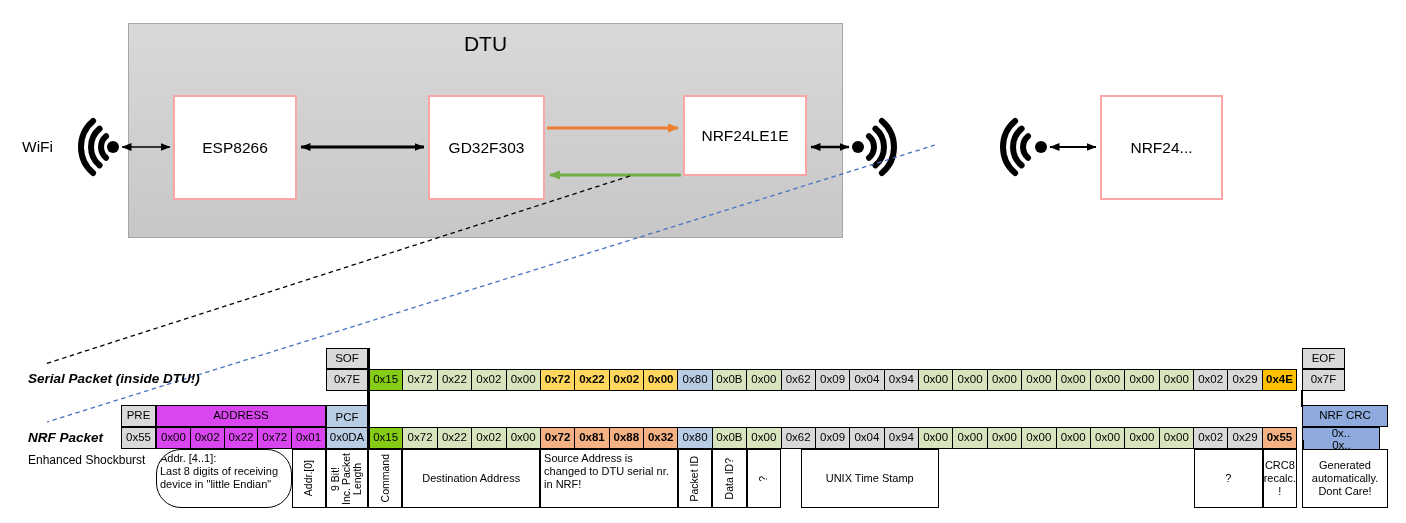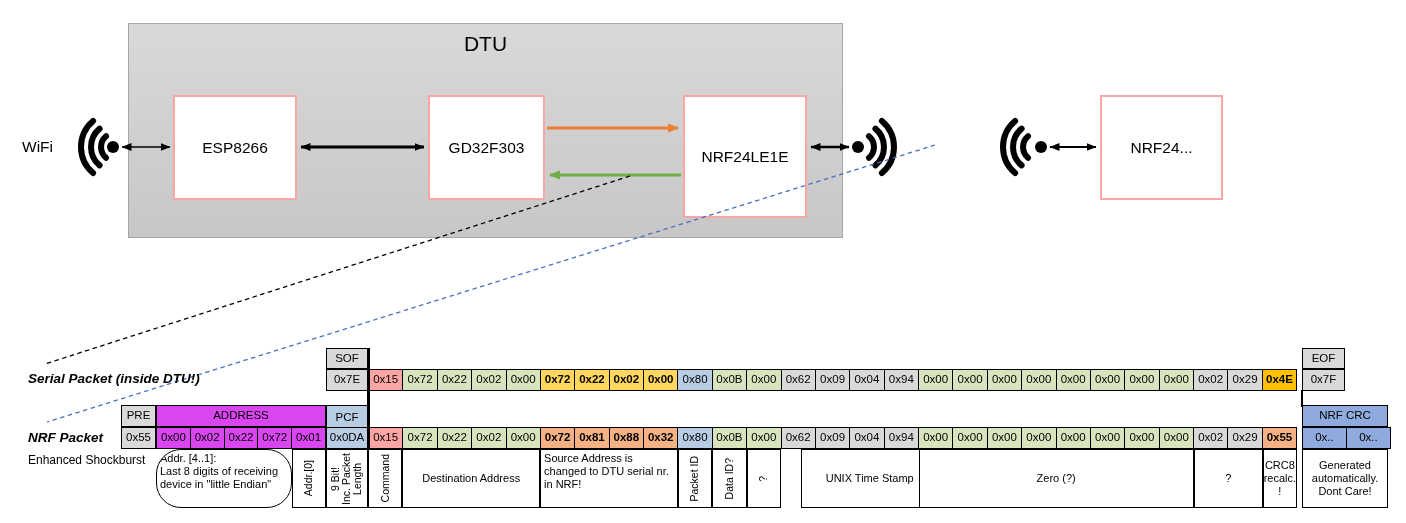--- a/index.html
+++ b/index.html
@@ -13,21 +13,21 @@
         font-size:15.5px;}
   .wifitxt{font-size:15.5px;}
   
   .pcell{display:flex;align-items:center;justify-content:center;font-size:11.5px;
          border:1.5px solid #000;line-height:1;}
   .strip{display:flex;border:1.5px solid #000;}
   .strip .c{flex:1 1 0;display:flex;align-items:center;justify-content:center;
             font-size:11.5px;border-left:1px solid #000;line-height:1;}
   .strip .c:first-child{border-left:none;}
   .b{font-weight:bold;}
-  .c-gy{background:#d9d9d9;} .c-gl{background:#d7e4bd;} .c-gd{background:#fca5a5;}
+  .c-gy{background:#d9d9d9;} .c-gl{background:#d7e4bd;} .c-gd{background:#84cc16;}
   .c-yb{background:#ffd75e;} .c-go{background:#ffc000;text-align:center;} .c-bl{background:#b8cce4;}
   .c-sb{background:#f4b183;} .c-ay{background:#d946ef;} .c-cb{background:#8faadc;}
   .c-lt{background:#f0f0f0;} .c-sl{background:#f8cbad;}
   .lbl-bi{font-size:13.5px;font-weight:bold;font-style:italic;}
   .lbl-n{font-size:12px;}
   .ann{border:1.5px solid #000;background:#fff;font-size:11px;line-height:1.18;
        display:flex;align-items:center;justify-content:center;text-align:center;
        white-space:pre-line;overflow:hidden;}
   .ann.left{justify-content:flex-start;text-align:left;padding:2px 3px;align-items:flex-start;}
   .ann .vtxt{writing-mode:vertical-rl;transform:rotate(180deg);white-space:pre-line;
@@ -42,21 +42,21 @@
   <div class="abs bigbox" style="left:128px;top:23px;width:715px;height:215px;">
     <div class="bigtitle">DTU</div>
   </div>
 
   <div class="abs chip" style="left:173px;top:95px;width:124px;height:105px;">
     <span>ESP8266</span>
   </div>
   <div class="abs chip" style="left:428px;top:95px;width:117px;height:105px;">
     <span>GD32F303</span>
   </div>
-  <div class="abs chip" style="left:683px;top:95px;width:124px;height:123px;align-items:center;">
+  <div class="abs chip" style="left:683px;top:95px;width:124px;height:81px;align-items:center;">
     <span>NRF24LE1E</span>
   </div>
   <div class="abs chip" style="left:1100px;top:95px;width:123px;height:105px;">
     <span>NRF24...</span>
   </div>
 
   <div class="abs wifitxt" style="left:22px;top:138px;">WiFi</div>
 
   <svg class="abs" style="left:0;top:0;" width="1406" height="523" viewBox="0 0 1406 523">
     <defs>
@@ -176,38 +176,37 @@
         <div class="c c-gl">0x00</div>
         <div class="c c-gl">0x00</div>
         <div class="c c-gl">0x00</div>
         <div class="c c-gl">0x00</div>
         <div class="c c-gl">0x00</div>
         <div class="c c-gl">0x00</div>
         <div class="c c-gy">0x02</div>
         <div class="c c-gy">0x29</div>
         <div class="c c-sb b">0x55</div>
       </div>
-      <div class="abs strip" style="left: 1302px; top: 427px; width: 89px; height: 22px;">
+      <div class="abs strip" style="left: 1302px; top: 427px; width: 78px; height: 22px; flex-direction: column;">
         <div class="c c-cb">0x..</div>
         <div class="c c-cb">0x..</div>
       </div>
       <div class="ann abs left" style="left: 156px; top: 449px; width: 136px; height: 59px; border-radius: 25px;">Addr. [4..1]:
 Last 8 digits of receiving device in "little Endian"</div>
       <div class="ann abs vert" style="left: 292px; top: 449px; width: 34px; height: 59px;"><span class="vtxt">Addr.[0]</span></div>
       <div class="ann abs vert" style="left: 326px; top: 449px; width: 42px; height: 59px;"><span class="vtxt">9 Bit!
 Inc. Packet
 Length</span></div>
       <div class="ann abs vert" style="left: 368px; top: 449px; width: 34.41px; height: 59px;"><span class="vtxt">Command</span></div>
       <div class="ann abs left c-sl" style="left: 540.05px; top: 449px; width: 137.64px; height: 59px;">Source Address is changed to DTU serial nr. in NRF!</div>
       <div class="ann abs" style="left: 402.41px; top: 449px; width: 137.64px; height: 59px;">Destination Address</div>
       <div class="ann abs vert" style="left: 677.69px; top: 449px; width: 34.41px; height: 59px;"><span class="vtxt">Packet ID</span></div>
       <div class="ann abs vert" style="left: 712.1px; top: 449px; width: 34.41px; height: 59px;"><span class="vtxt">Data ID?</span></div>
       <div class="ann abs vert" style="left: 746.51px; top: 449px; width: 34.41px; height: 59px;"><span class="vtxt">?</span></div>
       <div class="ann abs" style="left: 780.92px; top: 449px; width: 137.64px; height: 59px; margin-left: 20px;">UNIX Time Stamp</div>
-      <div class="ann abs" style="left: 918.56px; top: 449px; width: 275.28px; height: 59px;">Zero (?)</div>
       <div class="ann abs" style="left: 1193.84px; top: 449px; width: 68.82px; height: 59px;">?</div>
       <div class="ann abs c-sl" style="left: 1262.66px; top: 449px; width: 34.41px; height: 59px;">CRC8
 recalc.
 !</div>
       <div class="ann abs" style="left: 1302px; top: 449px; width: 86px; height: 59px;">Generated automatically.
 Dont Care!</div>
     </div>
 
   <div class="abs connector" style="left:366.5px;top:348px;width:3px;height:101px;"></div>
   <div class="abs connector" style="left:1300.5px;top:390px;width:2.5px;height:17px;"></div>

